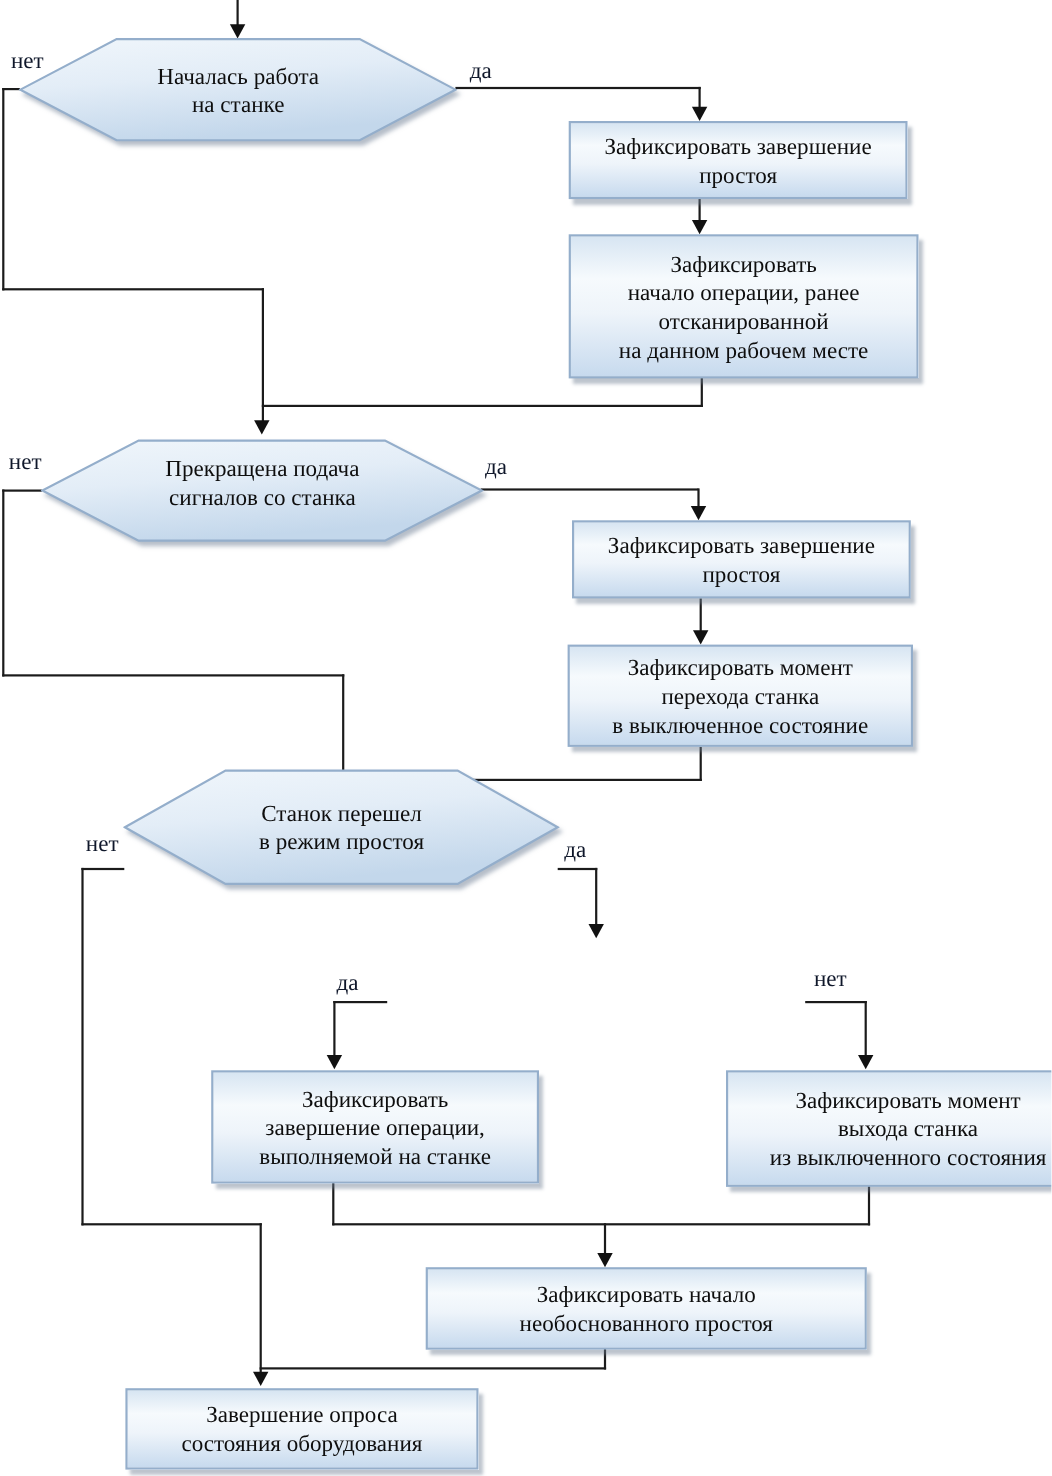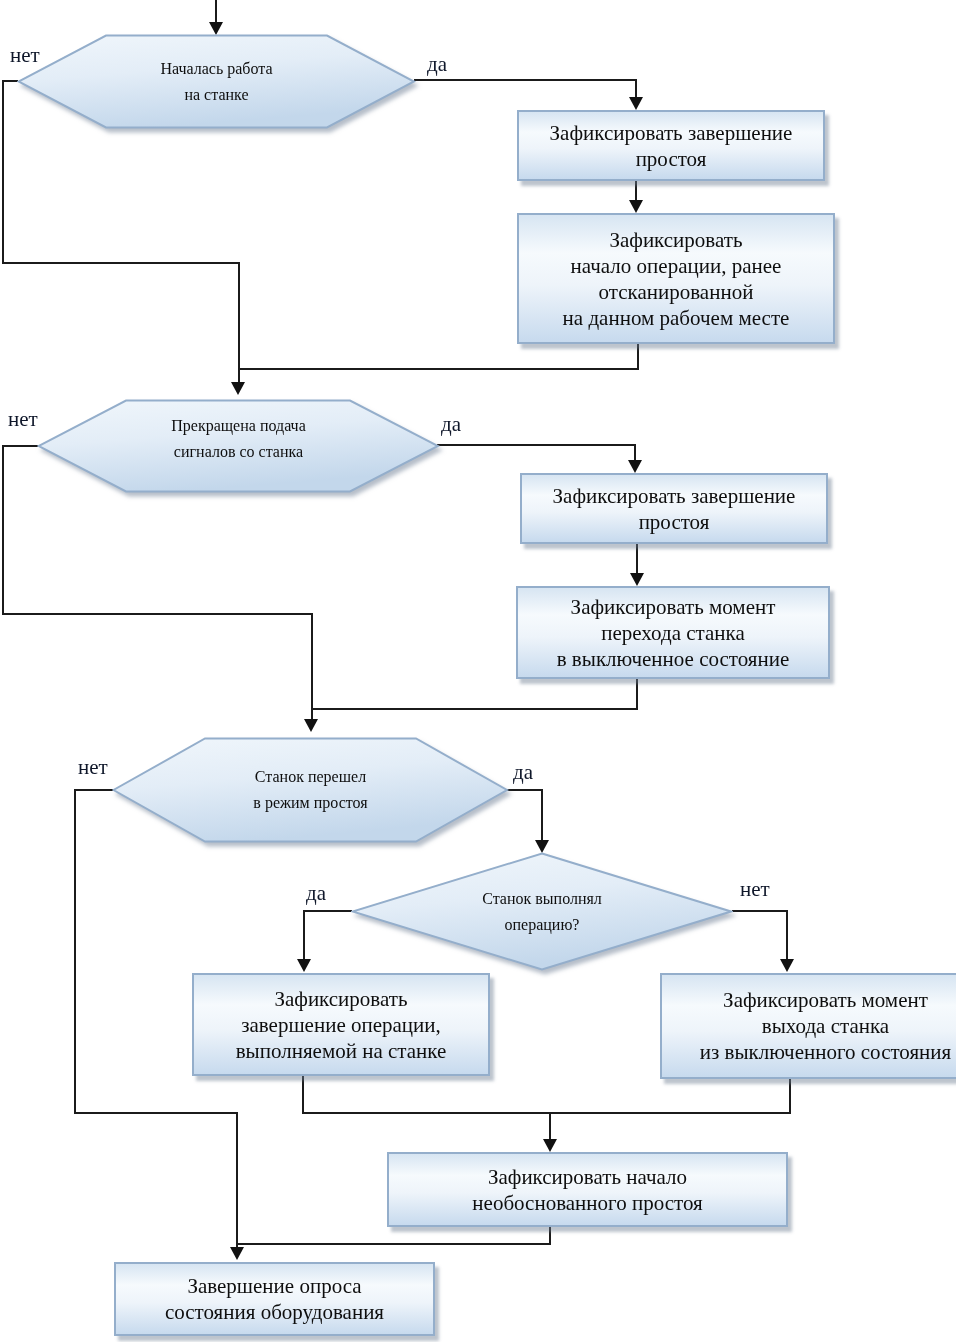--- a/index.html
+++ b/index.html
@@ -7,21 +7,21 @@
           font-family:"Liberation Serif","DejaVu Serif",serif;color:#0e0e0e;}
   .box{position:absolute;box-sizing:border-box;border:2px solid #94aecb;
        background:linear-gradient(180deg,#d7e5f2 0%,#f6fafd 30%,#eef4fa 55%,#c7daee 100%);
        box-shadow:4px 5px 3px rgba(108,124,145,0.45);
        display:flex;align-items:center;justify-content:center;text-align:center;
        white-space:pre-line;font-size:21px;line-height:26px;margin-left:37px;}
   .shape{position:absolute;}
   .shape svg{position:absolute;left:0;top:0;filter:drop-shadow(3px 4px 2px rgba(108,124,145,0.5));}
   .shape .txt{position:absolute;left:0;top:0;right:0;bottom:0;
        display:flex;align-items:center;justify-content:center;text-align:center;
-       white-space:pre-line;font-size:16px;line-height:26px;}
+       white-space:pre-line;font-size:21px;line-height:26px;}
   .lh,.lv{position:absolute;background:#1b1b1b;}
   .lh{height:2px;}
   .lv{width:2px;}
   .arr{position:absolute;width:0;height:0;border-left:7px solid transparent;
        border-right:7px solid transparent;border-top:13px solid #111;}
   .lbl{position:absolute;font-size:21px;line-height:22px;color:#0f172a;}
 </style>
 </head>
 <body>
 
@@ -117,35 +117,28 @@
   </div>
 
   <div class="shape" style="left:37px;top:399px;width:403px;height:80px">
     <svg width="403" height="94">
       <polygon points="89,1.5 313,1.5 401,47 313,92.5 89,92.5 1.5,47" fill="url(#gshape)" stroke="#94aecb" stroke-width="2"></polygon>
     </svg>
     <div class="txt">Прекращена подача
 сигналов со станка</div>
   </div>
 
-  <div class="shape" style="left:112px;top:737px;width:397px;height:106px">
+  <div class="shape" style="left:112px;top:699px;width:397px;height:106px">
     <svg width="397" height="106">
       <polygon points="93,1.5 304,1.5 395,53 304,104.5 93,104.5 1.5,53" fill="url(#gshape)" stroke="#94aecb" stroke-width="2"></polygon>
     </svg>
     <div class="txt">Станок перешел
 в режим простоя</div>
   </div>
 
-  <div class="shape" style="left:351px;top:852px;width:382px;height:119px">
-    <svg width="382" height="119">
-      <polygon points="191,1.5 380,59.5 191,117.5 1.5,59.5" fill="url(#gshape)" stroke="#94aecb" stroke-width="2"></polygon>
-    </svg>
-    <div class="txt">Станок выполнял
-операцию?</div>
-  </div>
 
   <div class="box" style="left:480px;top:110px;width:308px;height:71px">Зафиксировать завершение
 простоя</div>
 
   <div class="box" style="left:480px;top:213px;width:318px;height:131px">Зафиксировать
 начало операции, ранее
 отсканированной
 на данном рабочем месте</div>
 
   <div class="box" style="left:483px;top:473px;width:308px;height:71px">Зафиксировать завершение

